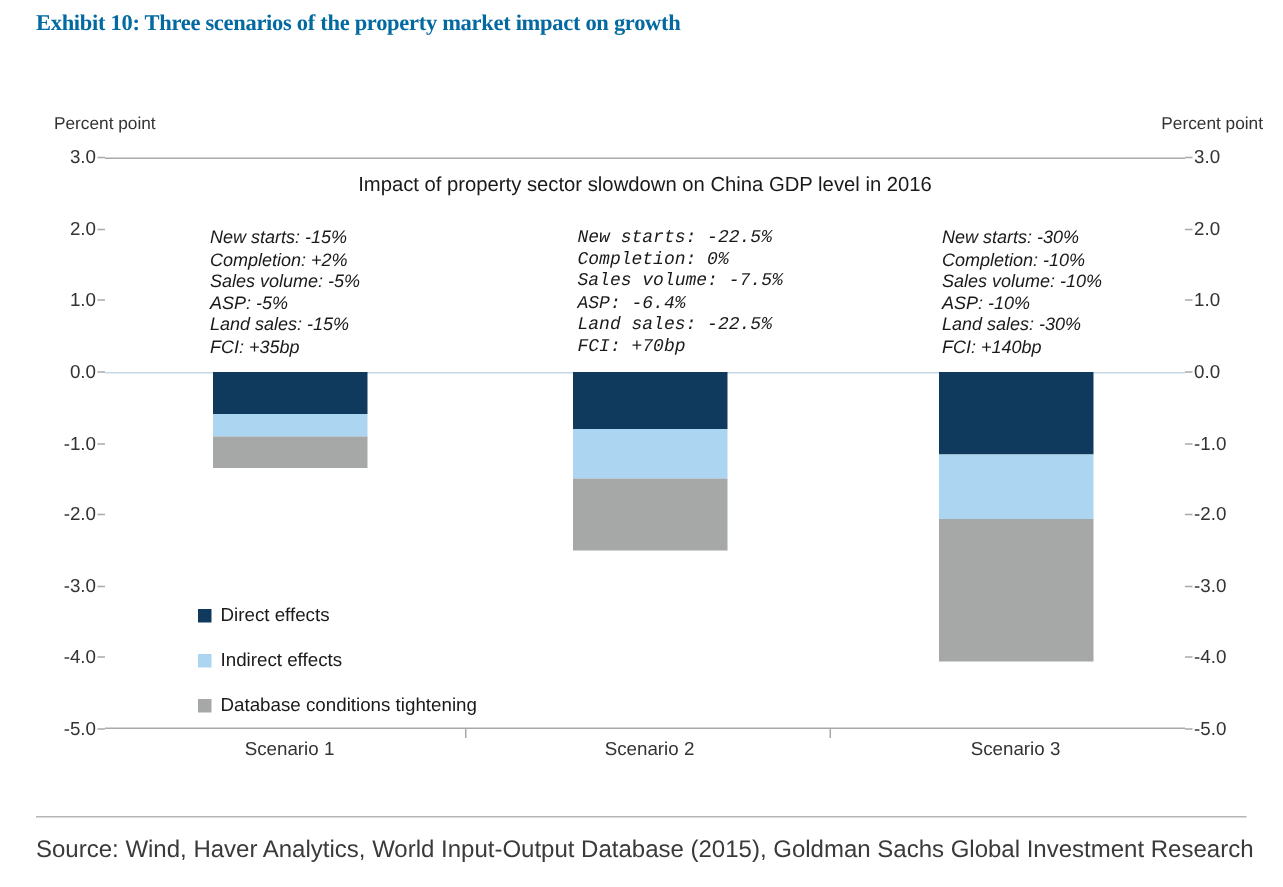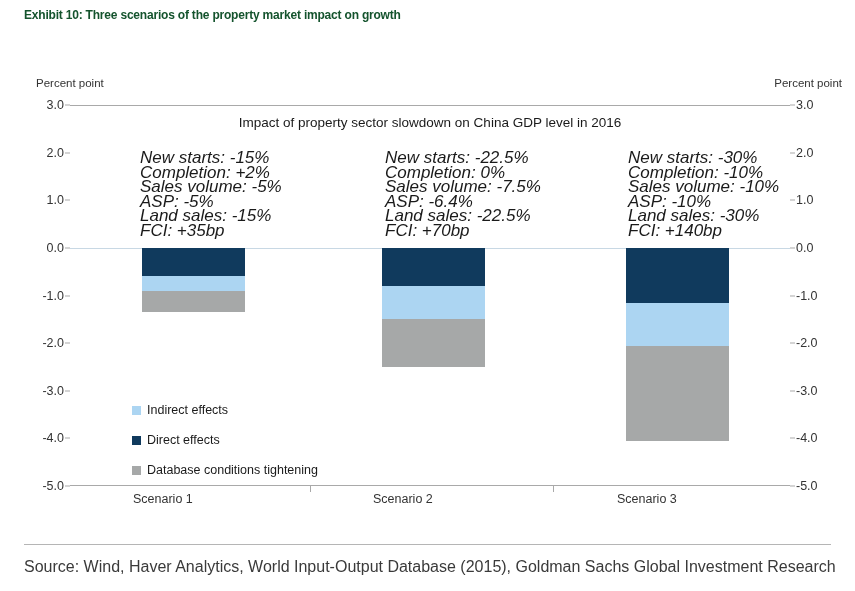--- a/index.html
+++ b/index.html
@@ -11,25 +11,26 @@
     font-family: "Liberation Sans", sans-serif;
     color: #231f20;
     position: relative;
     overflow: hidden;
   }
 
   
   #exhibit-title {
     position: absolute;
     left: 24px; top: 8px;
-    font-size: 12px;
+    font-size: 15px;
     font-weight: bold;
     letter-spacing: -0.2px;
-    color: #14532d;
-    white-space: nowrap;
+    color: #0369a1;
+    white-space: nowrap;
+    font-family: Liberation Serif, serif;
   }
 
   
   .unit-caption {
     position: absolute;
     top: 77px;
     font-size: 11.5px;
     color: #333333;
     white-space: nowrap;
   }
@@ -80,28 +81,28 @@
     top: 10px; left: 0; width: 100%;
     text-align: center;
     font-size: 13.5px;
     color: #1a1a1a;
   }
 
   
   .annot-block {
     position: absolute;
     font-style: italic;
-    font-size: 17px;
+    font-size: 12px;
     line-height: 14.6px;
     color: #1a1a1a;
     white-space: nowrap;
   }
   .annot-block div { white-space: nowrap; }
   #annot-1 { left: 70px;  top: 46px; }
-  #annot-2 { left: 315px; top: 46px; }
+  #annot-2 { left: 315px; top: 46px; font-family: Liberation Mono, monospace; }
   #annot-3 { left: 558px; top: 46px; }
 
   
   .bar-group { position: absolute; }
   .bar-seg { position: absolute; left: 0; width: 100%; }
 
   
   #legend {
     position: absolute;
     left: 62px; top: 290px;
@@ -121,21 +122,21 @@
     color: #1a1a1a;
     white-space: nowrap;
   }
 
   
   .cat-label {
     position: absolute;
     top: 492px;
     font-size: 12.5px;
     color: #333333;
-    text-align: left;
+    text-align: center;
     white-space: nowrap;
   }
   .cat-tick {
     position: absolute;
     width: 1px; height: 6px;
     background: #a9a9a9;
     top: 486px;
   }
 
   
@@ -246,26 +247,26 @@
       </div>
       <div class="bar-group" style="left: 555.5px; top: 0px; width: 103px; height: 381px;">
         <div class="bar-seg" title="Direct effects: -1.15" style="top: 142.875px; height: 54.7687px; background: rgb(16, 58, 93);"></div>
         <div class="bar-seg" title="Indirect effects: -0.9" style="top: 197.644px; height: 42.8625px; background: rgb(172, 213, 242);"></div>
         <div class="bar-seg" title="Financial conditions tightening: -2" style="top: 240.506px; height: 95.25px; background: rgb(166, 168, 168);"></div>
       </div>
     </div>
 
   <div id="legend">
       <div class="legend-row">
+        <span class="legend-swatch" style="background: rgb(16, 58, 93);"></span>
+        <span class="legend-text">Direct effects</span>
+      </div>
+      <div class="legend-row">
         <span class="legend-swatch" style="background: rgb(172, 213, 242);"></span>
         <span class="legend-text">Indirect effects</span>
-      </div>
-      <div class="legend-row">
-        <span class="legend-swatch" style="background: rgb(16, 58, 93);"></span>
-        <span class="legend-text">Direct effects</span>
       </div>
       <div class="legend-row">
         <span class="legend-swatch" style="background: rgb(166, 168, 168);"></span>
         <span class="legend-text">Database conditions tightening</span>
       </div>
     </div>
 </div>
 
 <div id="cat-labels">
     <div class="cat-label" style="left: 133px; width: 120px;">Scenario 1</div>

